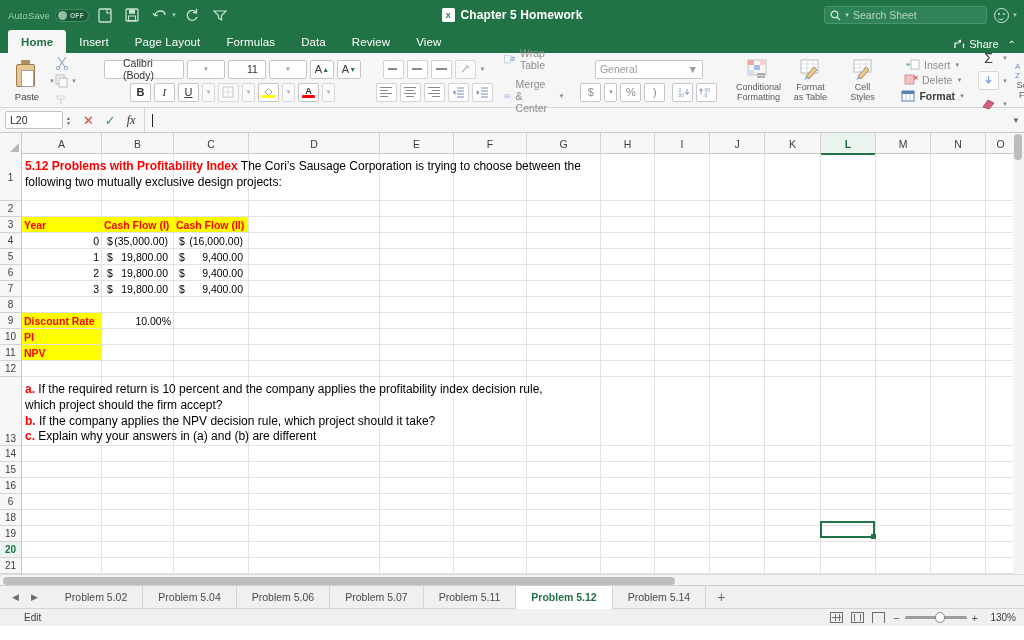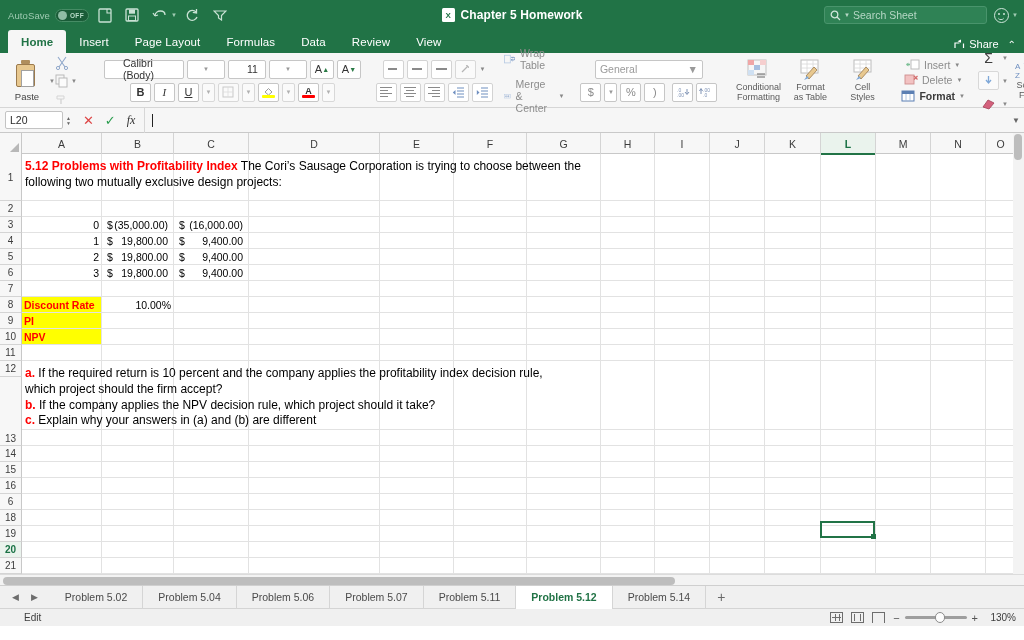--- a/index.html
+++ b/index.html
@@ -833,20 +833,37 @@
       <div class="cell" style="width:54px"></div>
       <div class="cell" style="width:55px"></div>
       <div class="cell" style="width:55px"></div>
       <div class="cell" style="width:56px"></div>
       <div class="cell" style="width:55px"></div>
       <div class="cell" style="width:55px"></div>
       <div class="cell" style="width:55px"></div>
       <div class="cell" style="width:30px"></div>
     </div>
 
+    <div class="grow" style="height:16px">
+      <div class="cell yellow redtext" style="width:80px">Year</div>
+      <div class="cell yellow redtext" style="width:72px">Cash Flow (I)</div>
+      <div class="cell yellow redtext" style="width:75px">Cash Flow (II)</div>
+      <div class="cell" style="width:131px"></div>
+      <div class="cell" style="width:74px"></div>
+      <div class="cell" style="width:73px"></div>
+      <div class="cell" style="width:74px"></div>
+      <div class="cell" style="width:54px"></div>
+      <div class="cell" style="width:55px"></div>
+      <div class="cell" style="width:55px"></div>
+      <div class="cell" style="width:56px"></div>
+      <div class="cell" style="width:55px"></div>
+      <div class="cell" style="width:55px"></div>
+      <div class="cell" style="width:55px"></div>
+      <div class="cell" style="width:30px"></div>
+    </div>
 
     <div class="grow" style="height:16px">
       <div class="cell right" style="width:80px">0</div>
       <div class="cell" style="width:72px">
         <span class="money">
             <span class="sym">$</span>
             <span>(35,000.00)</span>
           </span>
       </div>
       <div class="cell" style="width:75px">

